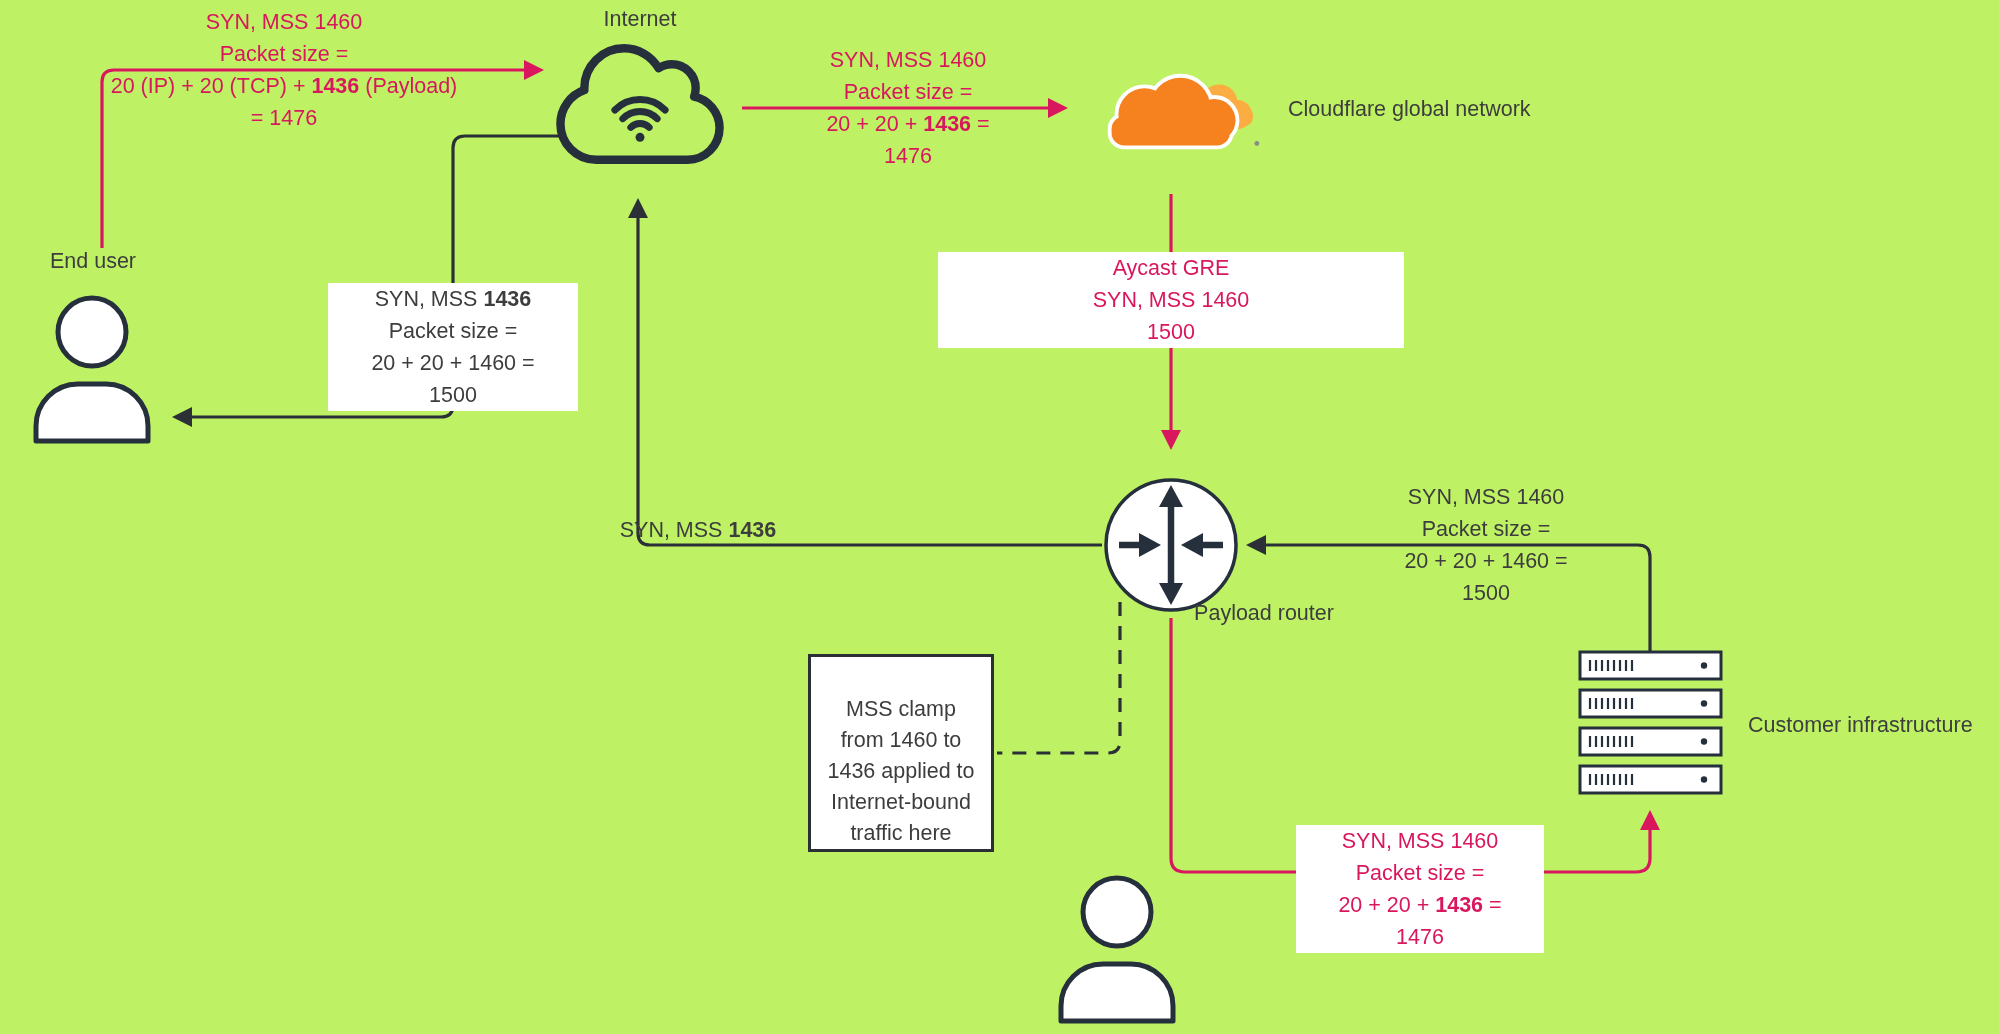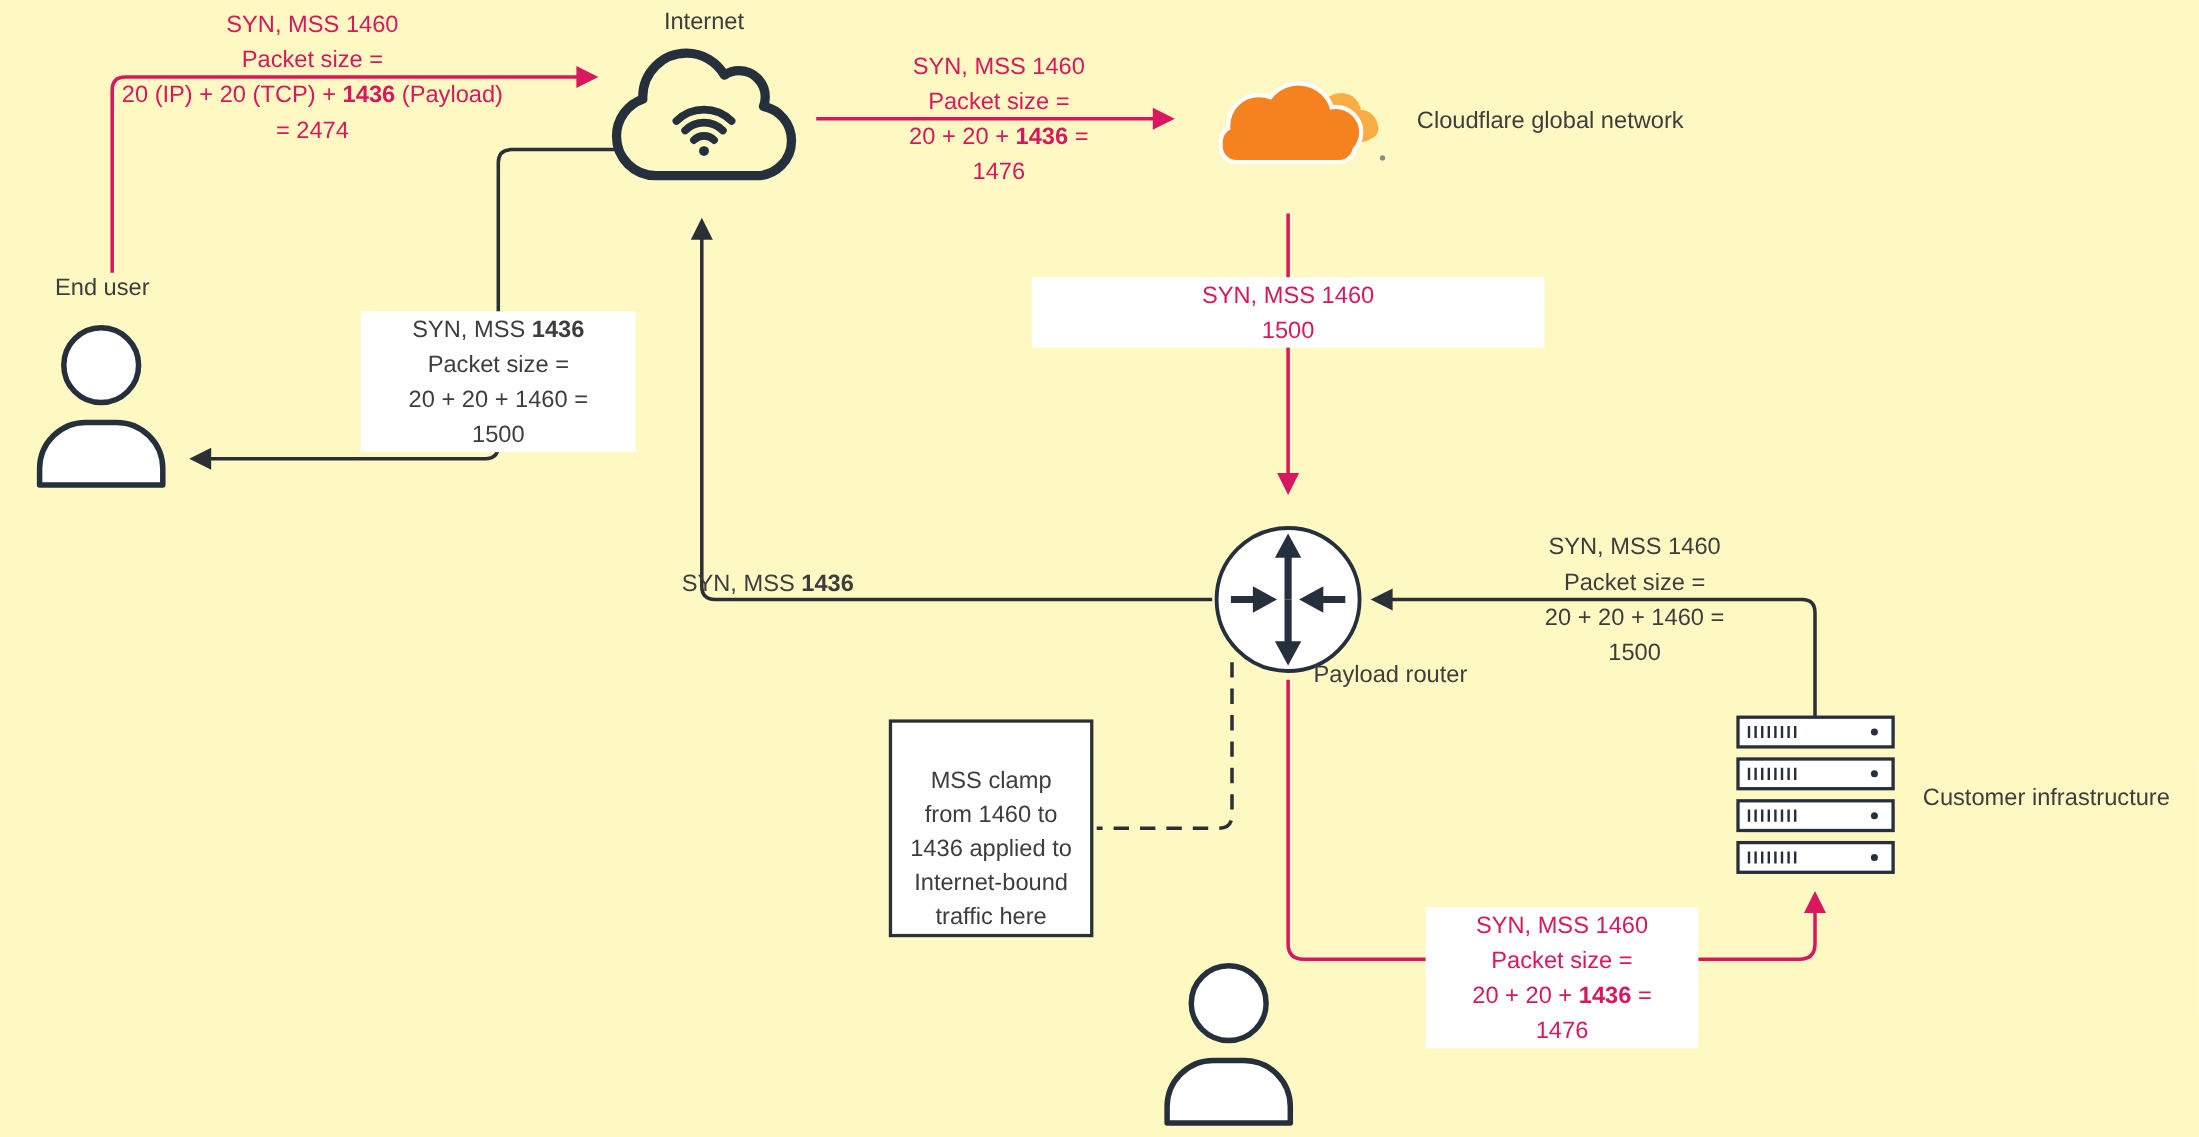--- a/index.html
+++ b/index.html
@@ -1,18 +1,18 @@
 <!DOCTYPE html>
 <html style="--pink: #d9175e; --line: #2b2f36; --icon: #25303c; --text: #3d3d3d; --cf_orange: #f6821f; --cf_orange_light: #fbad41;"><head>
 <meta charset="utf-8">
 <style>
   * { margin:0; padding:0; box-sizing:border-box; }
   html,body { background:#ffffff; }
   body { font-family:"Liberation Sans", sans-serif; }
-  .canvas { position:relative; width:1999px; height:1034px; background:#fef9c3; overflow:hidden; }
+  .canvas { position:relative; width:1999px; height:1034px; background:#bef264; overflow:hidden; }
   .abs { position:absolute; }
   .wires { left:0; top:0; z-index:1; }
   .lbl { z-index:2; font-size:21.5px; line-height:32px; text-align:center;
          color:var(--text); white-space:nowrap; }
   .lbl .b { font-weight:700; }
   .lbl.pinktxt { color:var(--pink); }
   .lbl.bgwhite { background:#fff; padding:0 5px; }
   .node-label { z-index:4; font-size:21.5px; line-height:31px; color:var(--text); }
   .center { text-align:center; }
   .icon-layer { z-index:3; }
@@ -47,31 +47,32 @@
     <path class="wire" d="M562 136 L465 136 Q453 136 453 148 L453 405 Q453 417 441 417 L176 417" marker-end="url(#ah-dark)"></path>
     <path class="wire" d="M1102 545 L650 545 Q638 545 638 533 L638 202" marker-end="url(#ah-dark)"></path>
     <path class="wire" d="M1650 655 L1650 557 Q1650 545 1638 545 L1250 545" marker-end="url(#ah-dark)"></path>
     <path class="wire dashed" d="M1120 602 L1120 741 Q1120 753 1108 753 L997 753"></path>
   </svg>
 
   <div class="abs lbl pinktxt" style="left:88px; top:6px; width:392px;">
       <div><span>SYN, MSS 1460</span></div>
       <div><span>Packet size =</span></div>
       <div><span>20 (IP) + 20 (TCP) + </span><span class="b">1436</span><span> (Payload)</span></div>
-      <div><span>= 2474</span></div>
+      <div><span>= 1476</span></div>
     </div>
 
   <div class="abs lbl pinktxt" style="left:798px; top:44px; width:220px;">
       <div><span>SYN, MSS 1460</span></div>
       <div><span>Packet size =</span></div>
       <div><span>20 + 20 + </span><span class="b">1436</span><span> =</span></div>
       <div><span>1476</span></div>
     </div>
 
   <div class="abs lbl pinktxt bgwhite" style="left:938px; top:252px; width:466px;">
+      <div><span>Aycast GRE</span></div>
       <div><span>SYN, MSS 1460</span></div>
       <div><span>1500</span></div>
     </div>
 
   <div class="abs lbl bgwhite" style="left:328px; top:283px; width:250px;">
       <div><span>SYN, MSS </span><span class="b">1436</span></div>
       <div><span>Packet size =</span></div>
       <div><span>20 + 20 + 1460 =</span></div>
       <div><span>1500</span></div>
     </div>

